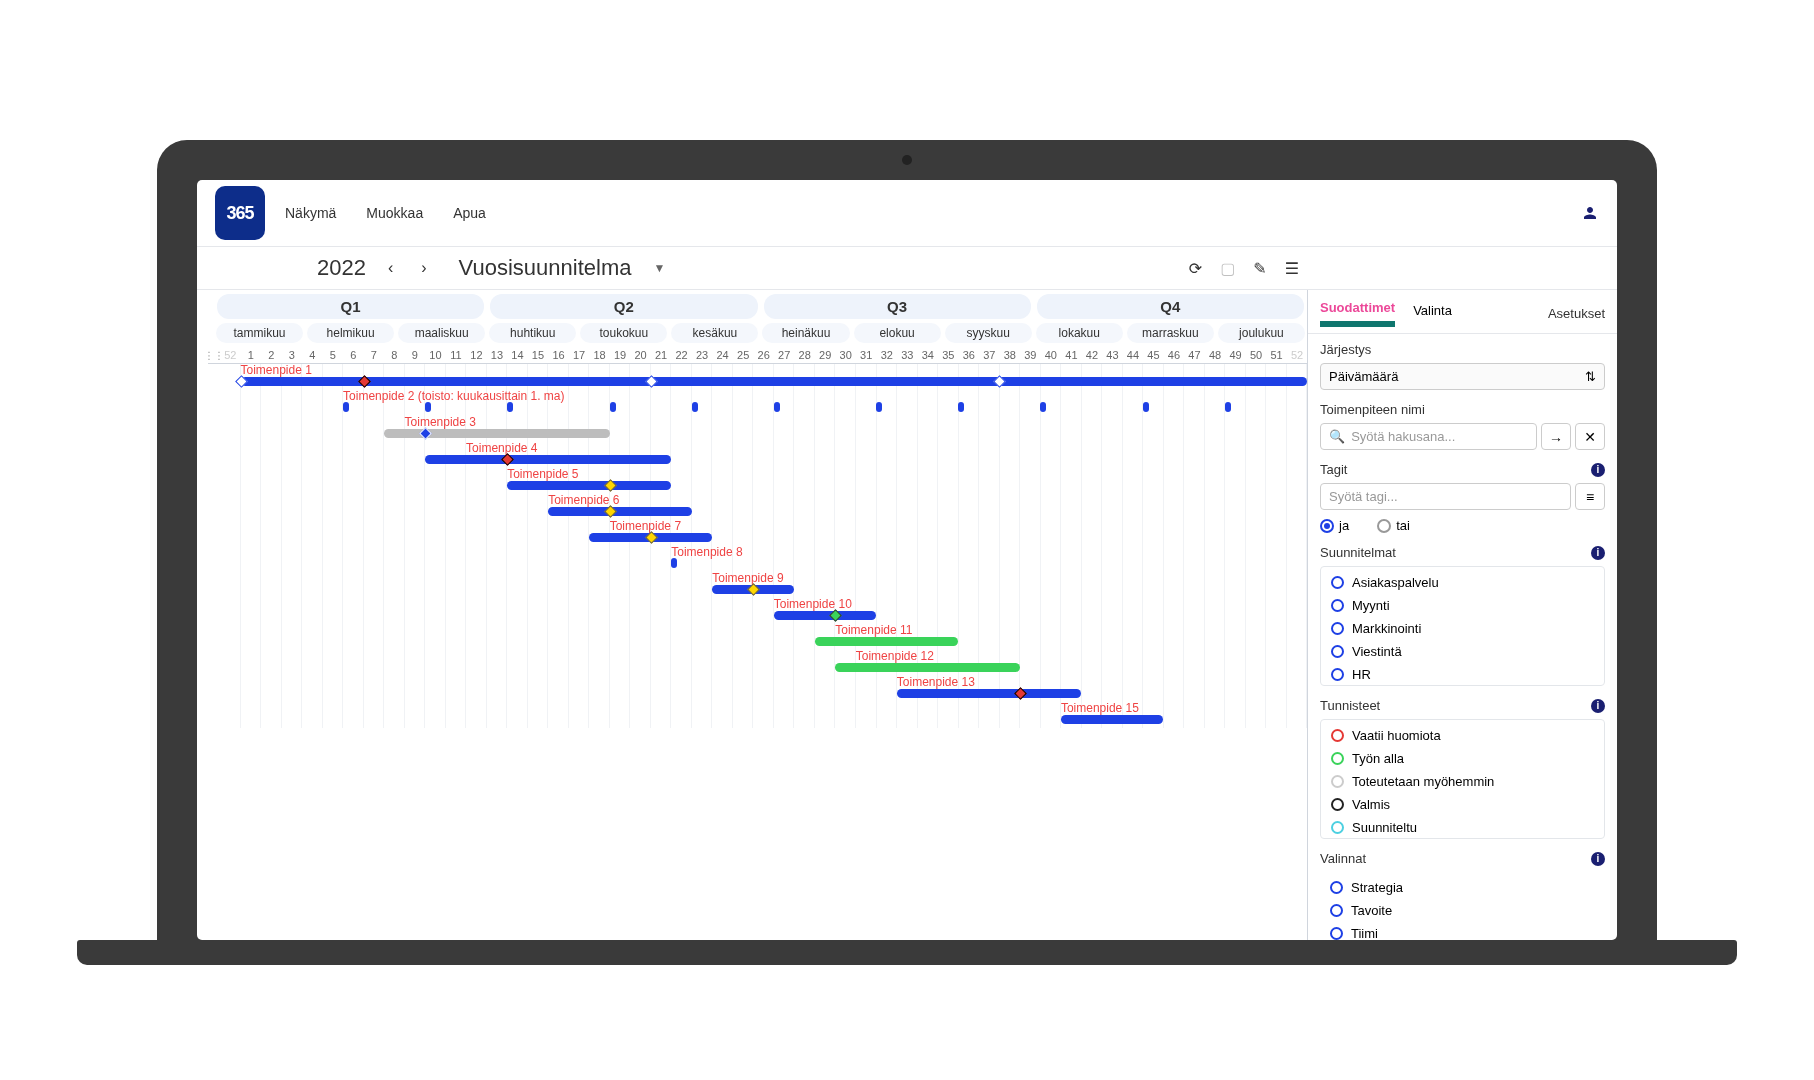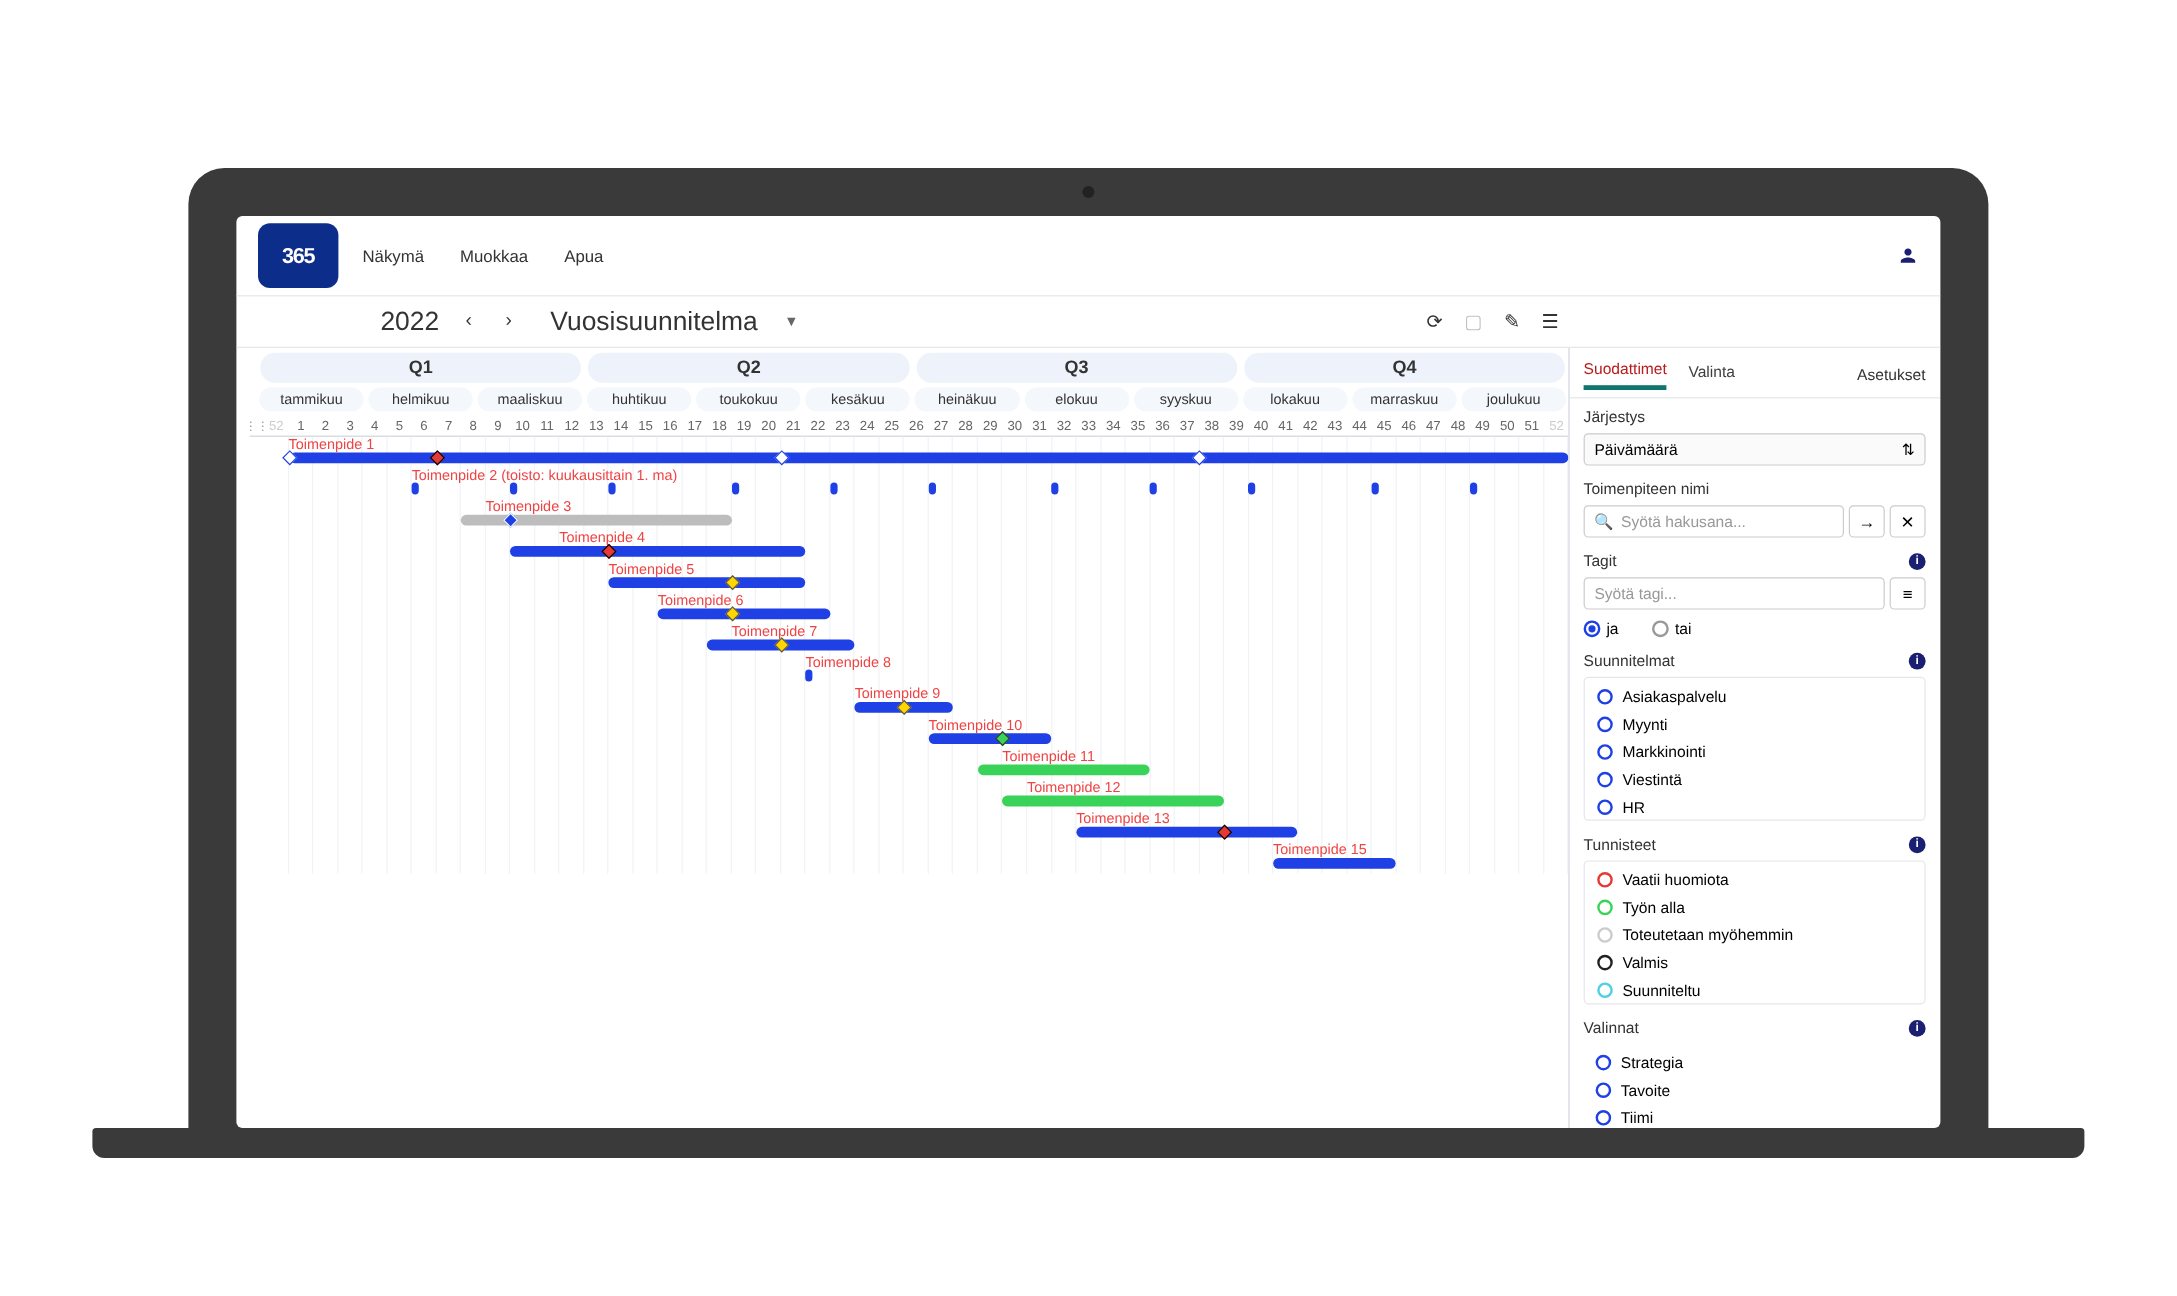--- a/index.html
+++ b/index.html
@@ -45,21 +45,21 @@
   display: flex;
   flex-direction: column;
 }
 .topbar {
   display: flex;
   align-items: center;
   padding: 6px 18px;
   border-bottom: 1px solid #e5e7eb;
 }
 .logo {
-  width: 67px; height: 54px;
+  width: 50px; height: 54px;
   background: #0d2d8a;
   border-radius: 10px;
   display: flex;
   align-items: center;
   justify-content: center;
   color: #fff;
   font-weight: bold;
   font-size: 18px;
   letter-spacing: -1px;
 }
@@ -221,28 +221,28 @@
   overflow-y: auto;
 }
 .side-tabs {
   display: flex;
   align-items: center;
   padding: 10px 12px 6px;
   gap: 18px;
   border-bottom: 1px solid #e5e7eb;
 }
 .side-tab {
-  color: #404040;
+  color: #000000;
   cursor: pointer;
   padding-bottom: 6px;
 }
 .side-tab.active {
-  color: #b91c1c;
-  font-weight: 400;
-  border-bottom: 4px solid #0f766e;
+  color: #ec4899;
+  font-weight: 700;
+  border-bottom: 6px solid #0f766e;
 }
 .side-settings {
   margin-left: auto;
   color: #333;
   font-size: 13px;
 }
 .side-section {
   padding: 8px 12px 4px;
 }
 .side-label {

